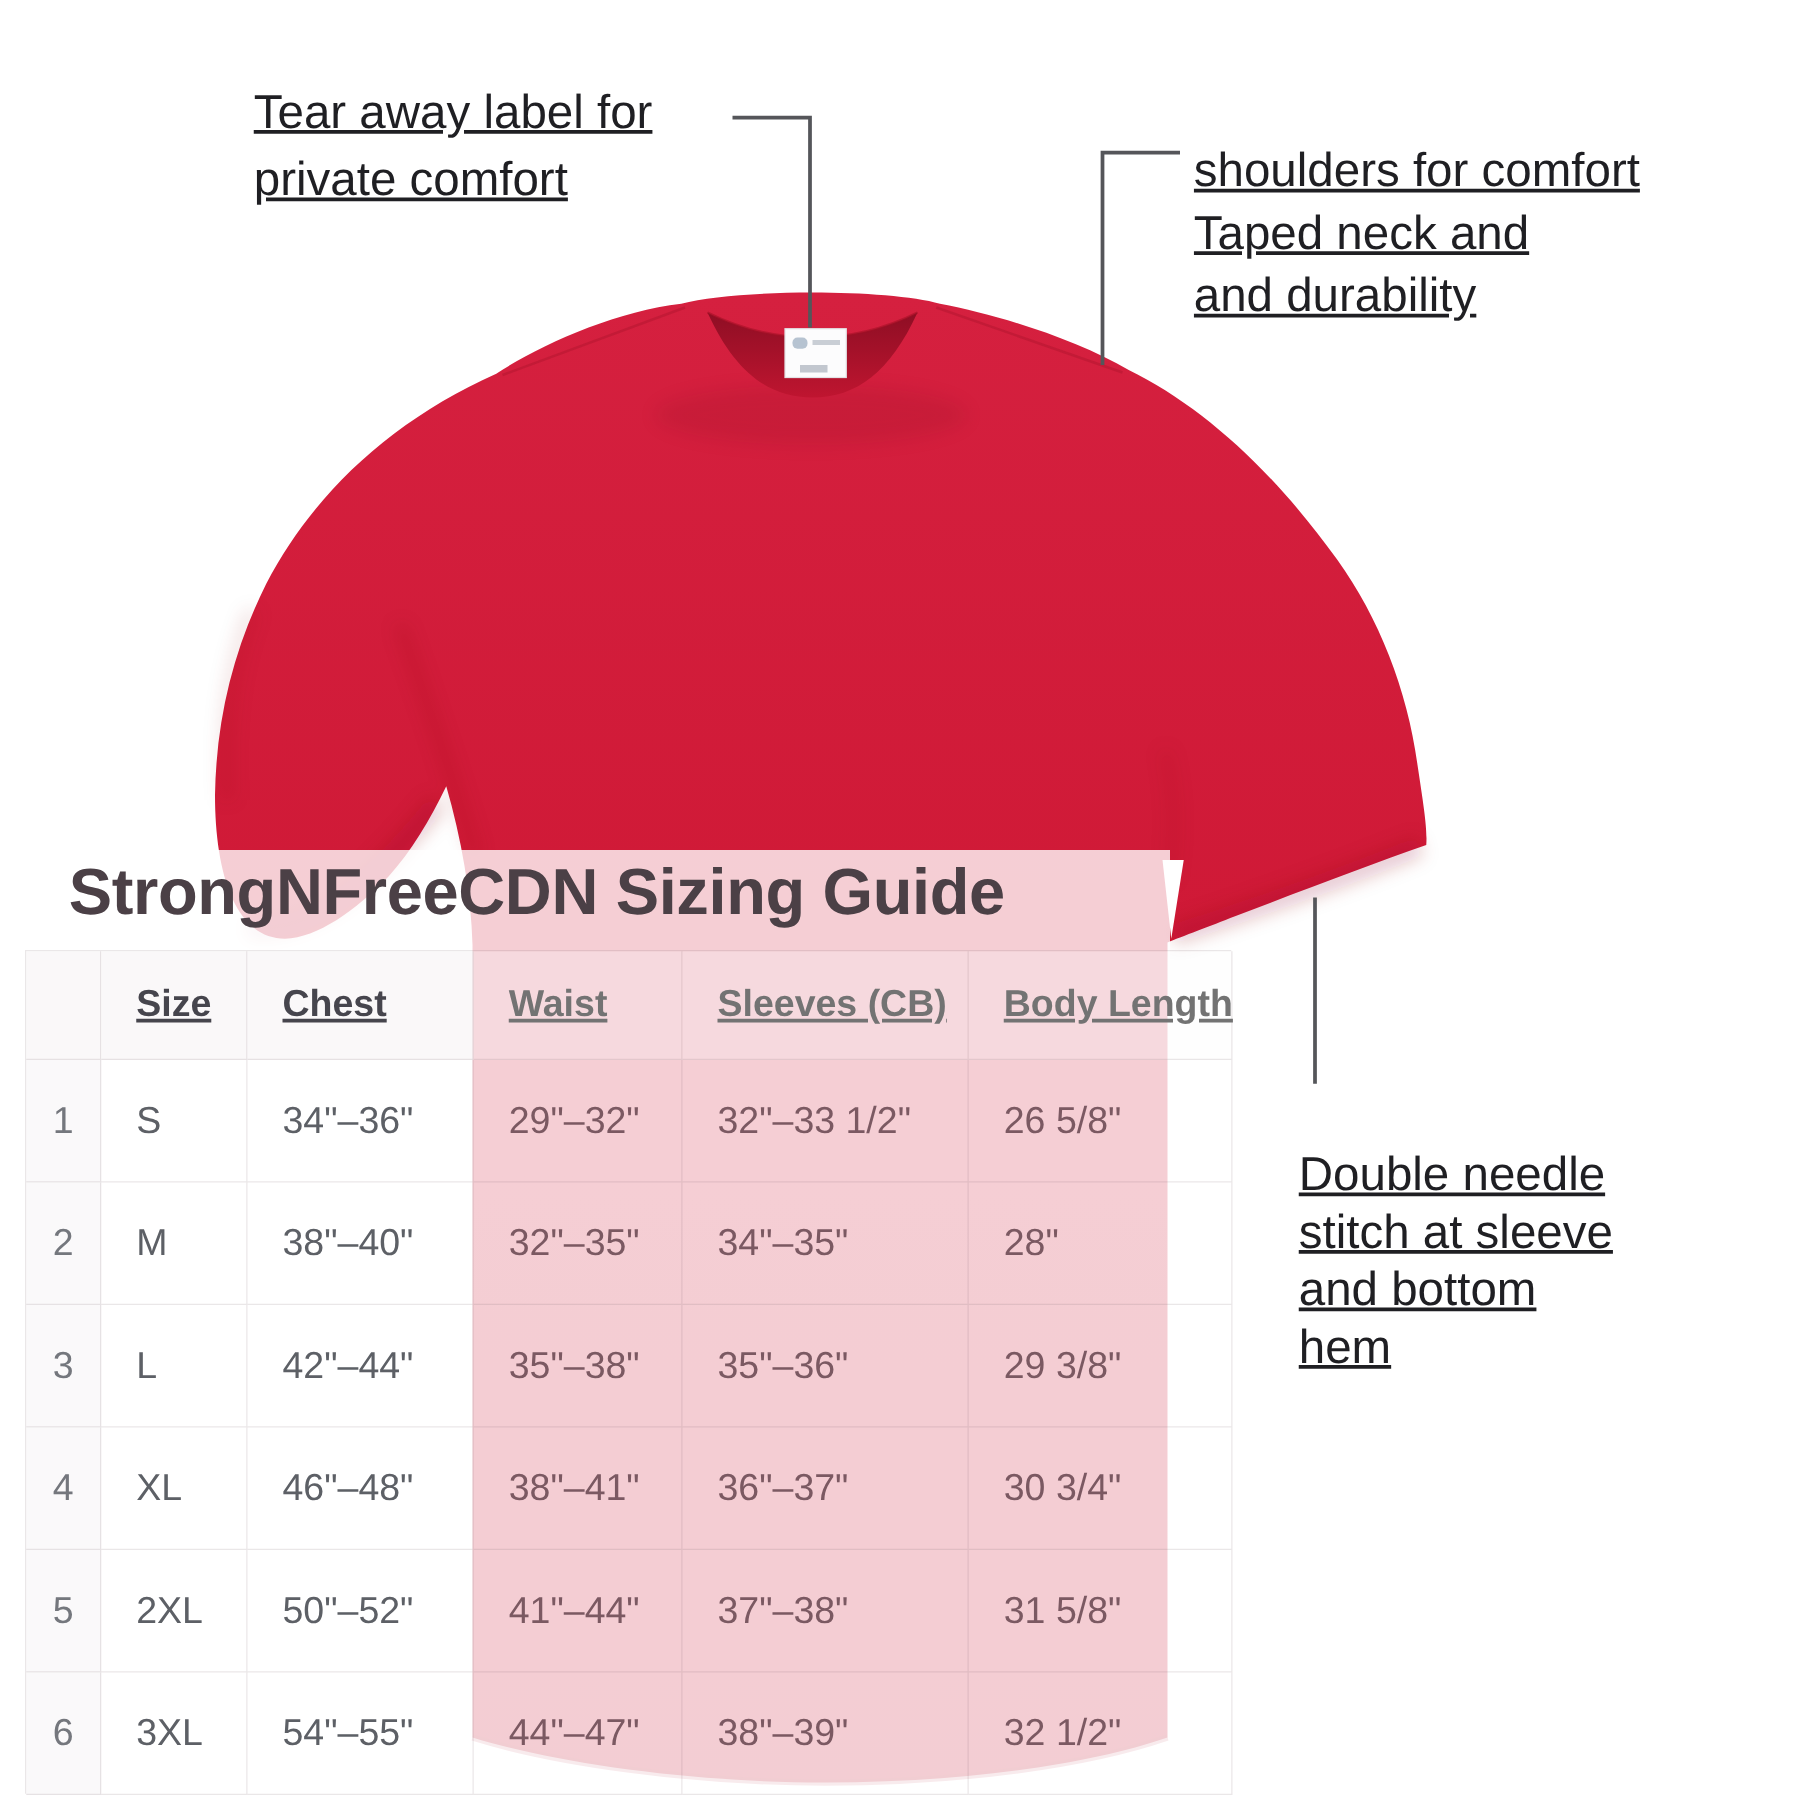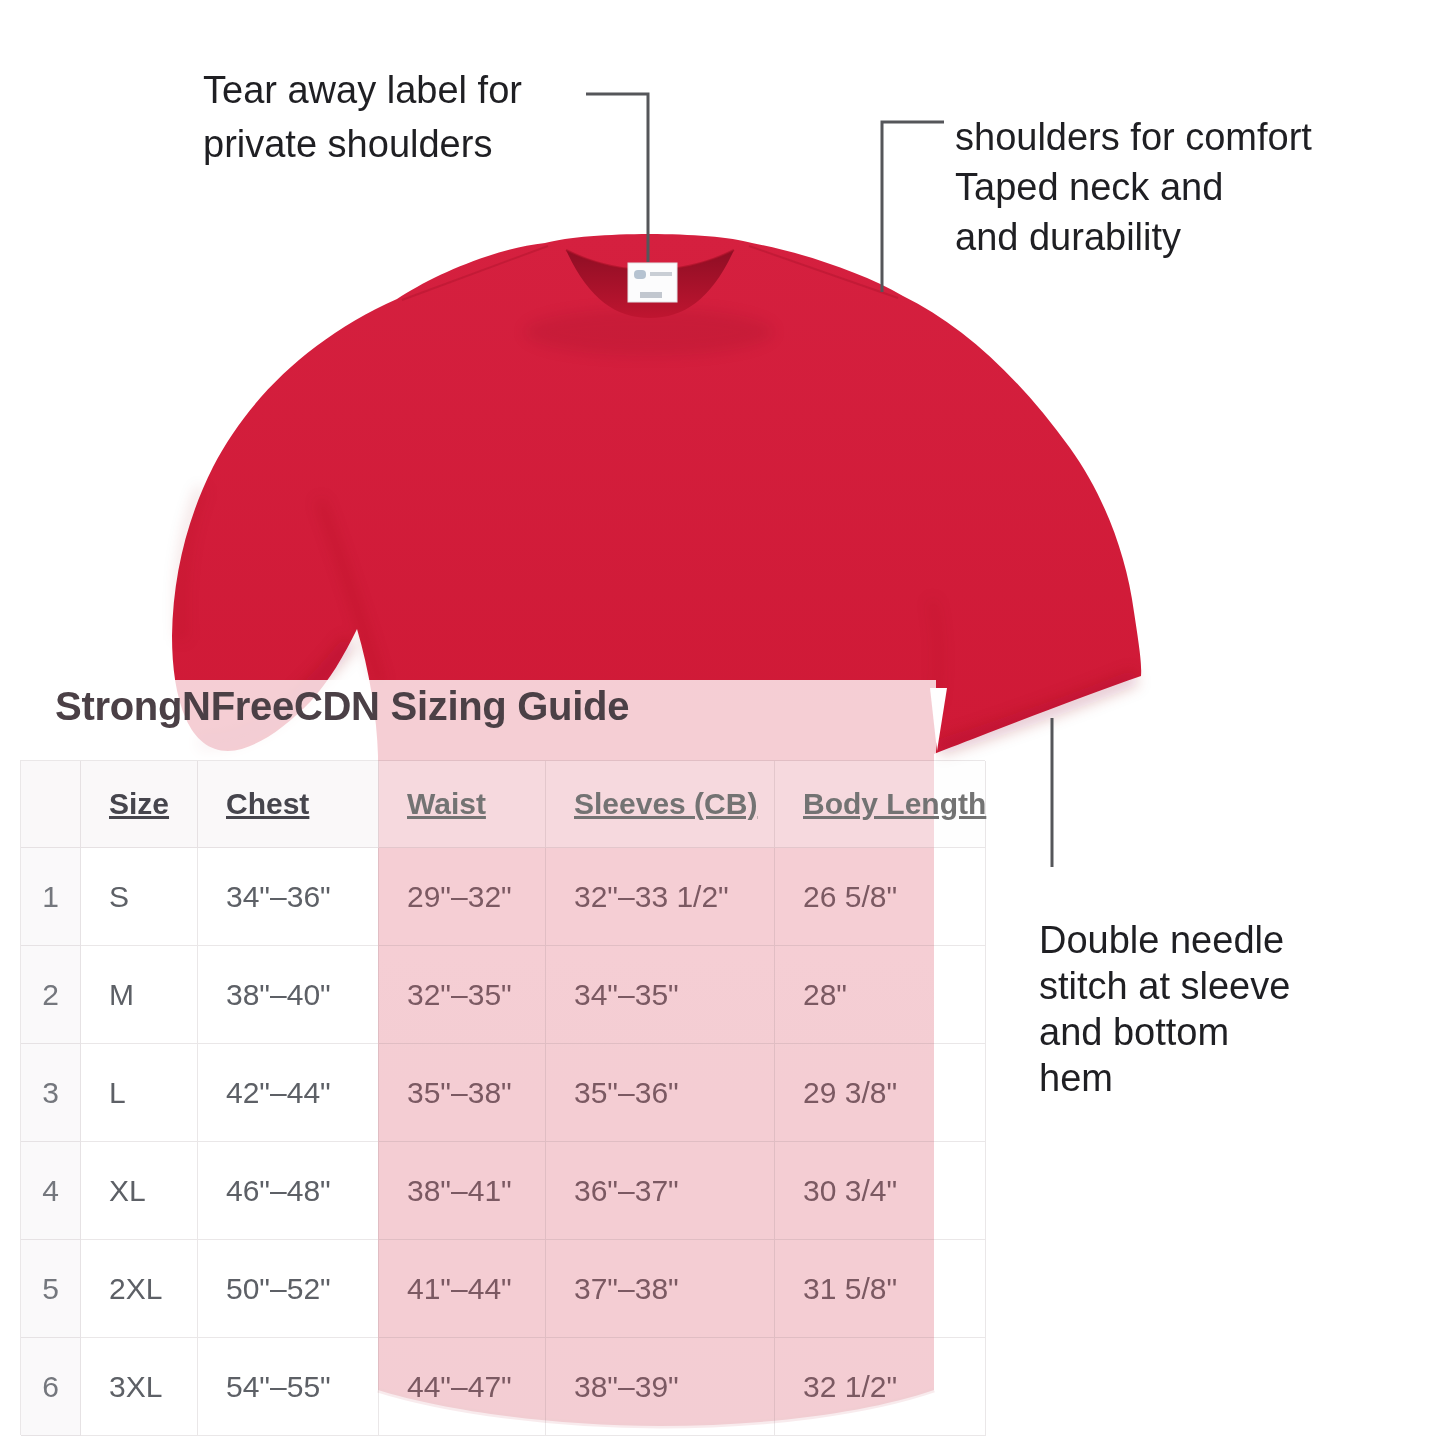--- a/index.html
+++ b/index.html
@@ -9,29 +9,29 @@
     --leader:#55565a;
     --cell-line:rgba(125,105,110,0.16);
   }
   html,body{margin:0;padding:0;background:#ffffff;}
   body{width:1445px;height:1445px;overflow:hidden;position:relative;
        font-family:"Liberation Sans", sans-serif;}
   .stage{position:absolute;inset:0;width:1445px;height:1445px;}
   .shirt-svg{position:absolute;left:0;top:0;z-index:1;}
 
   
-  .callout{position:absolute;z-index:3;color:#1f1f23;font-size:38px;font-weight:400;}
+  .callout{position:absolute;z-index:3;color:#1f1f23;font-size:38px;font-weight:400;text-decoration:underline;}
   .callout .cl{white-space:nowrap;}
   .callout-tear{left:203px;top:63px;line-height:54px;}
   .callout-neck{left:955px;top:112px;line-height:50px;}
   .callout-hem{left:1039px;top:917px;line-height:46px;}
 
   
   .sg-title{position:absolute;left:55px;top:684px;z-index:3;
-            font-size:40px;font-weight:700;color:#4b4046;letter-spacing:-0.3px;}
+            font-size:52px;font-weight:700;color:#4b4046;letter-spacing:-0.3px;}
   .sg-table{position:absolute;left:20px;top:760px;width:965px;height:675px;z-index:3;
             display:grid;
             grid-template-columns:60px 117px 181px 167px 229px 211px;
             grid-template-rows:87px repeat(6, 98px);
             border-top:1px solid var(--cell-line);
             border-left:1px solid var(--cell-line);
             box-sizing:border-box;}
   .cell{display:flex;align-items:center;padding-left:28px;box-sizing:border-box;
         border-right:1px solid var(--cell-line);
         border-bottom:1px solid var(--cell-line);
@@ -120,21 +120,21 @@
 
     <g stroke="#55565a" stroke-width="3" fill="none">
       <polyline points="586,94 648,94 648,262"></polyline>
       <polyline points="944,122 882,122 882,292"></polyline>
       <line x1="1052" y1="718" x2="1052" y2="867"></line>
     </g>
   </svg>
 
   <div class="callout callout-tear">
     <div class="cl">Tear away label for</div>
-    <div class="cl">private shoulders</div>
+    <div class="cl">private comfort</div>
   </div>
 
   <div class="callout callout-neck">
     <div class="cl">shoulders for comfort</div>
     <div class="cl">Taped neck and</div>
     <div class="cl">and durability</div>
   </div>
 
   <div class="callout callout-hem">
     <div class="cl">Double needle</div>

